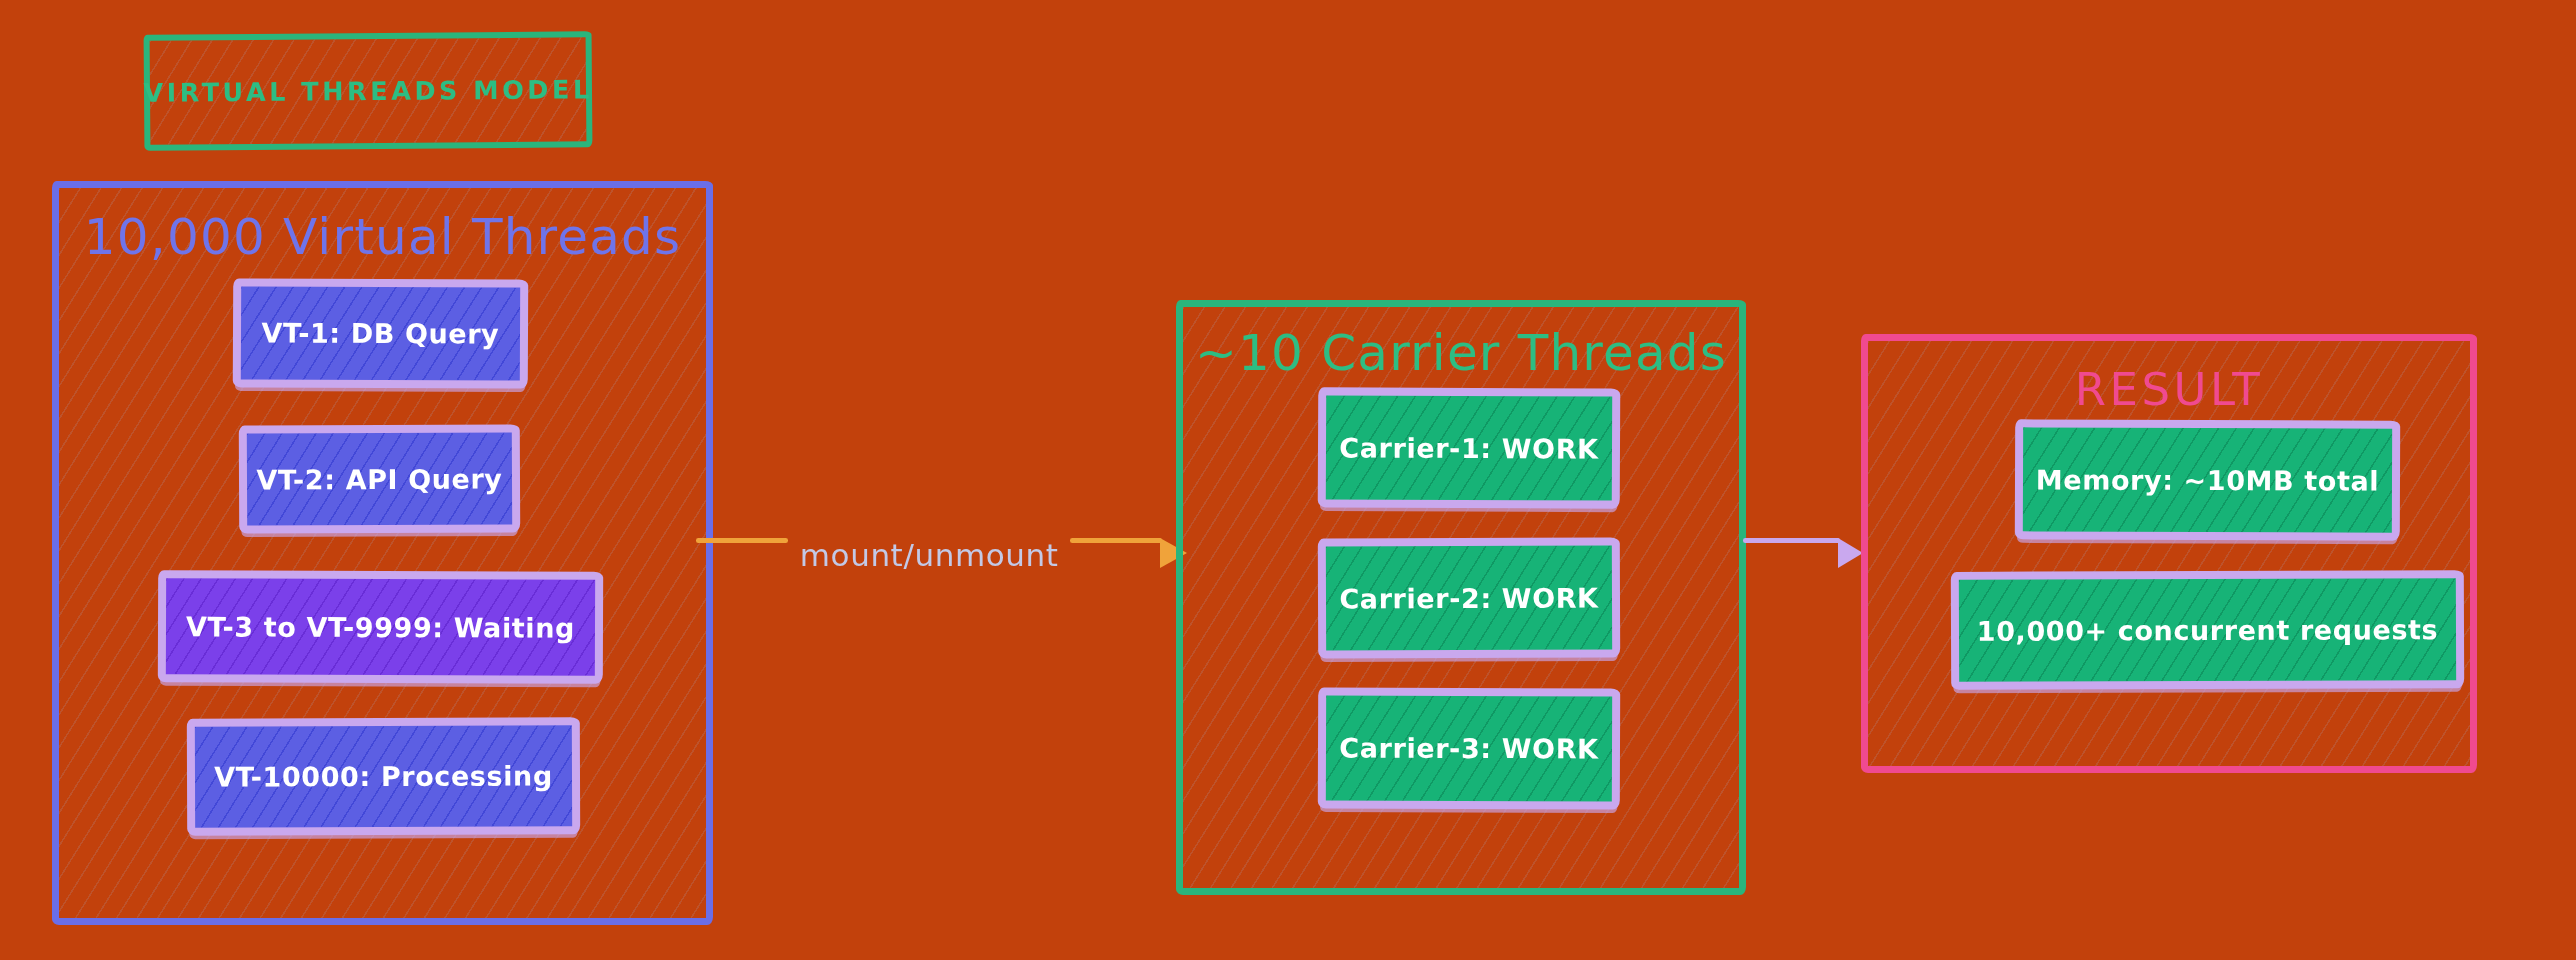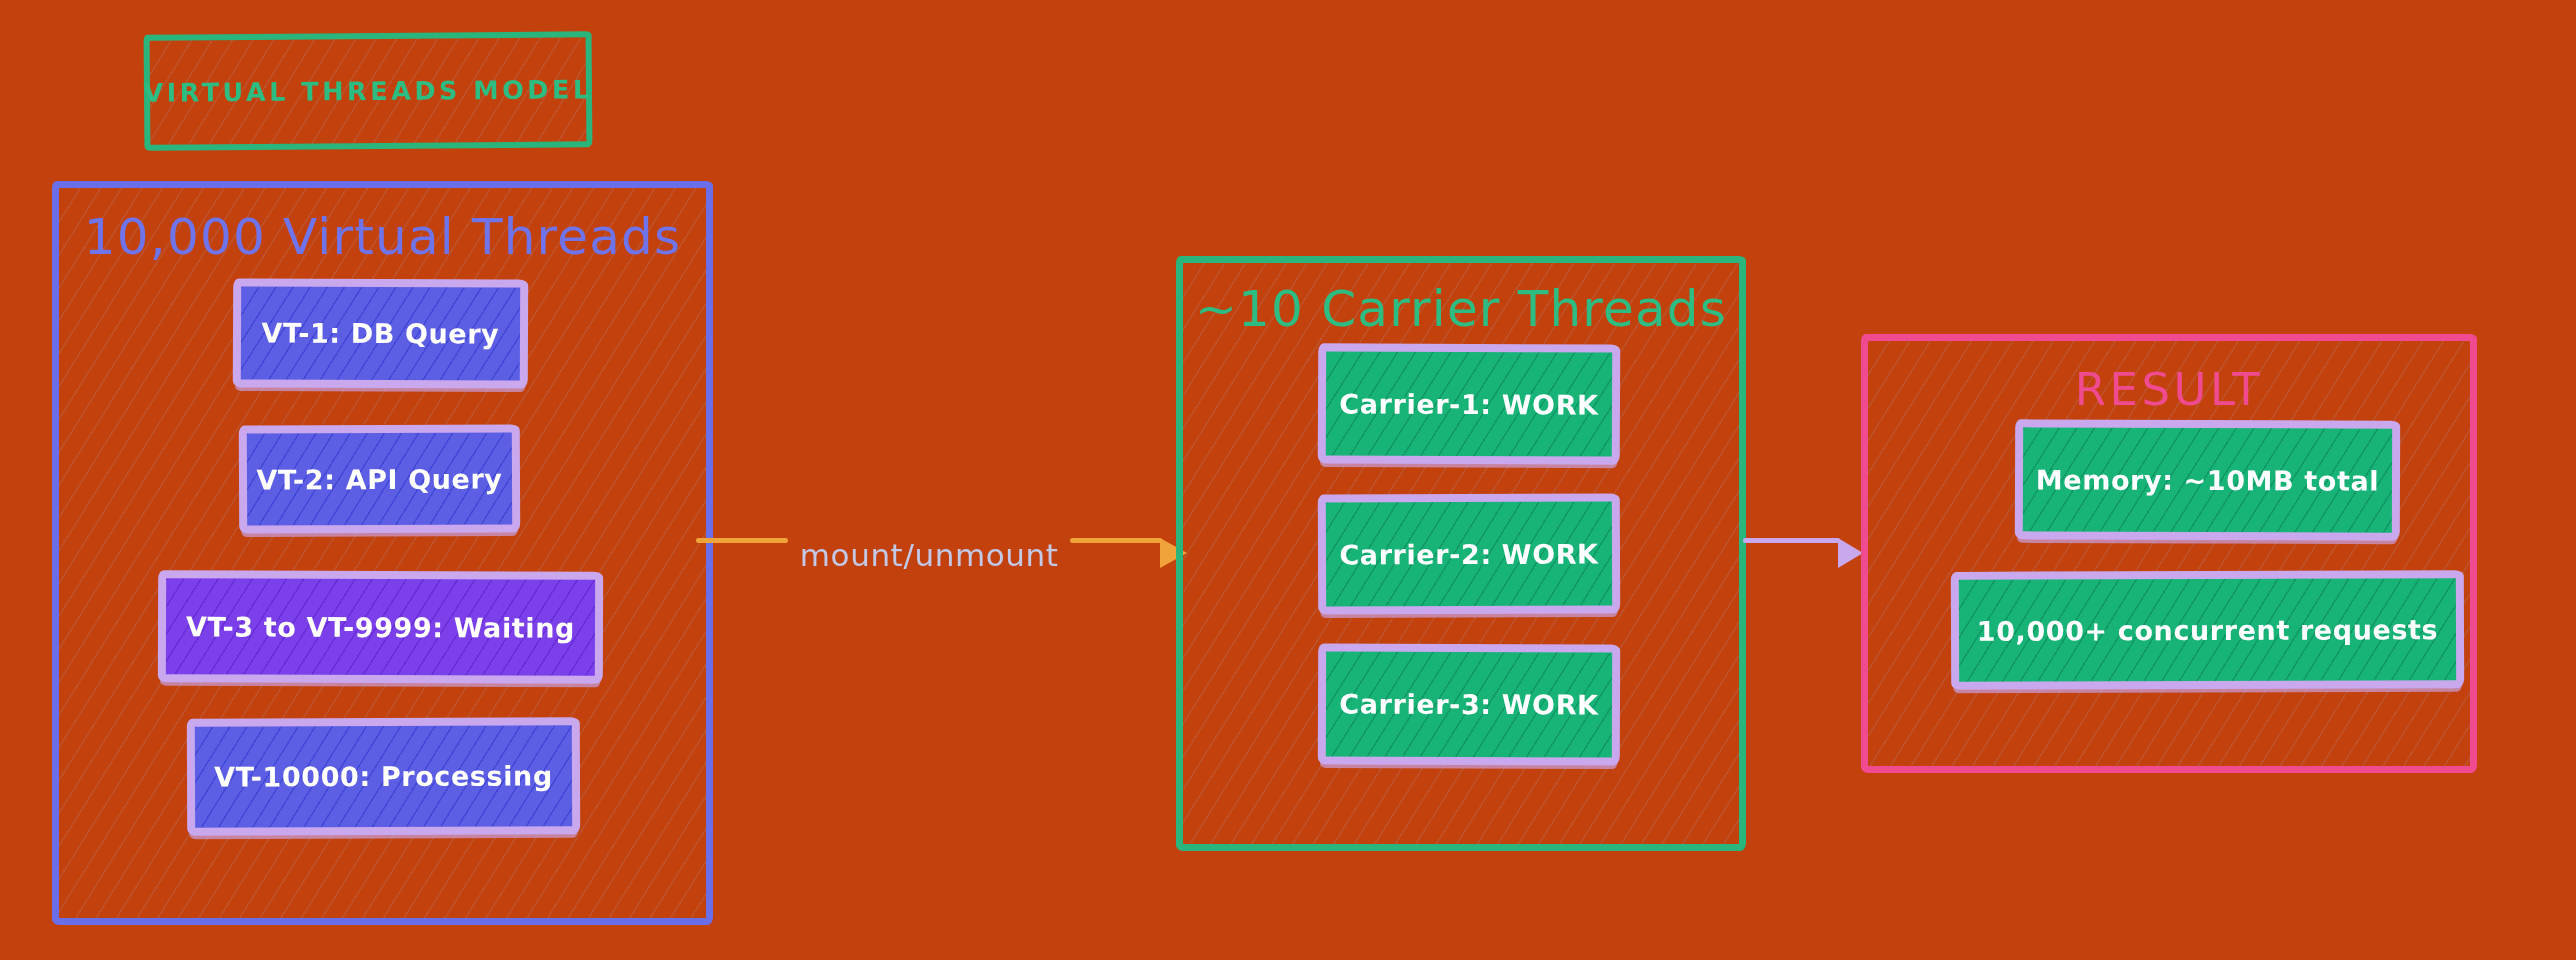--- a/index.html
+++ b/index.html
@@ -22,21 +22,21 @@
     box-sizing: border-box;
     border: 7px solid;
     background-image: repeating-linear-gradient(
       122deg,
       rgba(165,172,202,0.17) 0px,
       rgba(165,172,202,0.17) 1.5px,
       transparent 1.5px,
       transparent 17.4px);
     border-radius: 4.6px 8.1px 5.8px 7px / 7px 4.6px 8.1px 5.8px;
   }
-  .frame.green  { border-color: #2ab57c; }
+  .frame.green  { border-color: #2ab57c; margin-top: 44px; }
   .frame.indigo { border-color: #6a6ee8; }
   .frame.pink   { border-color: #f04a90; }
 
   .frame-title {
     position: absolute;
     left: 0;
     width: 100%;
     text-align: center;
     font-size: 50px;
     font-weight: 400;

